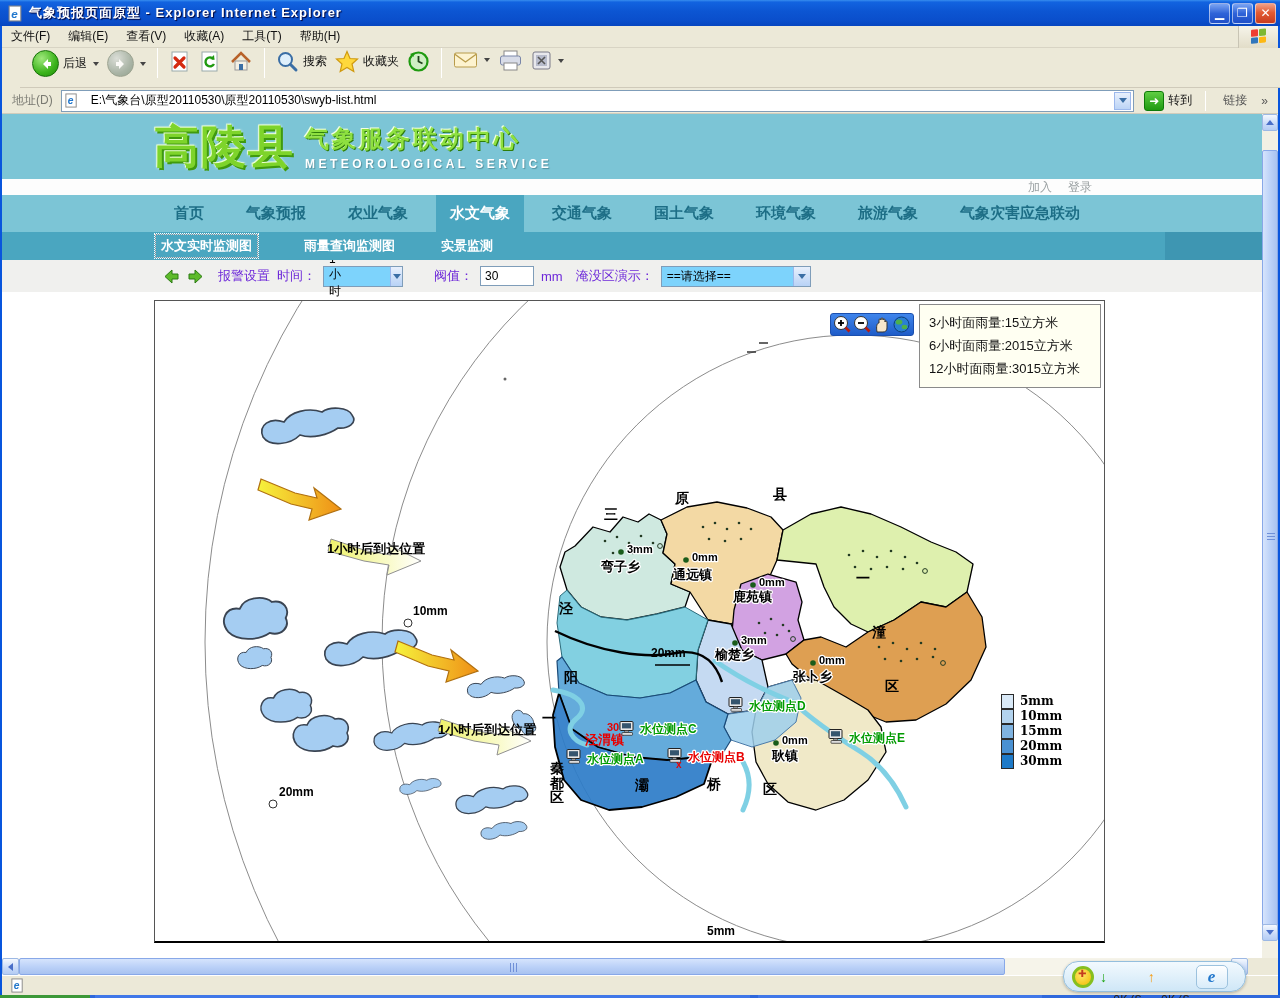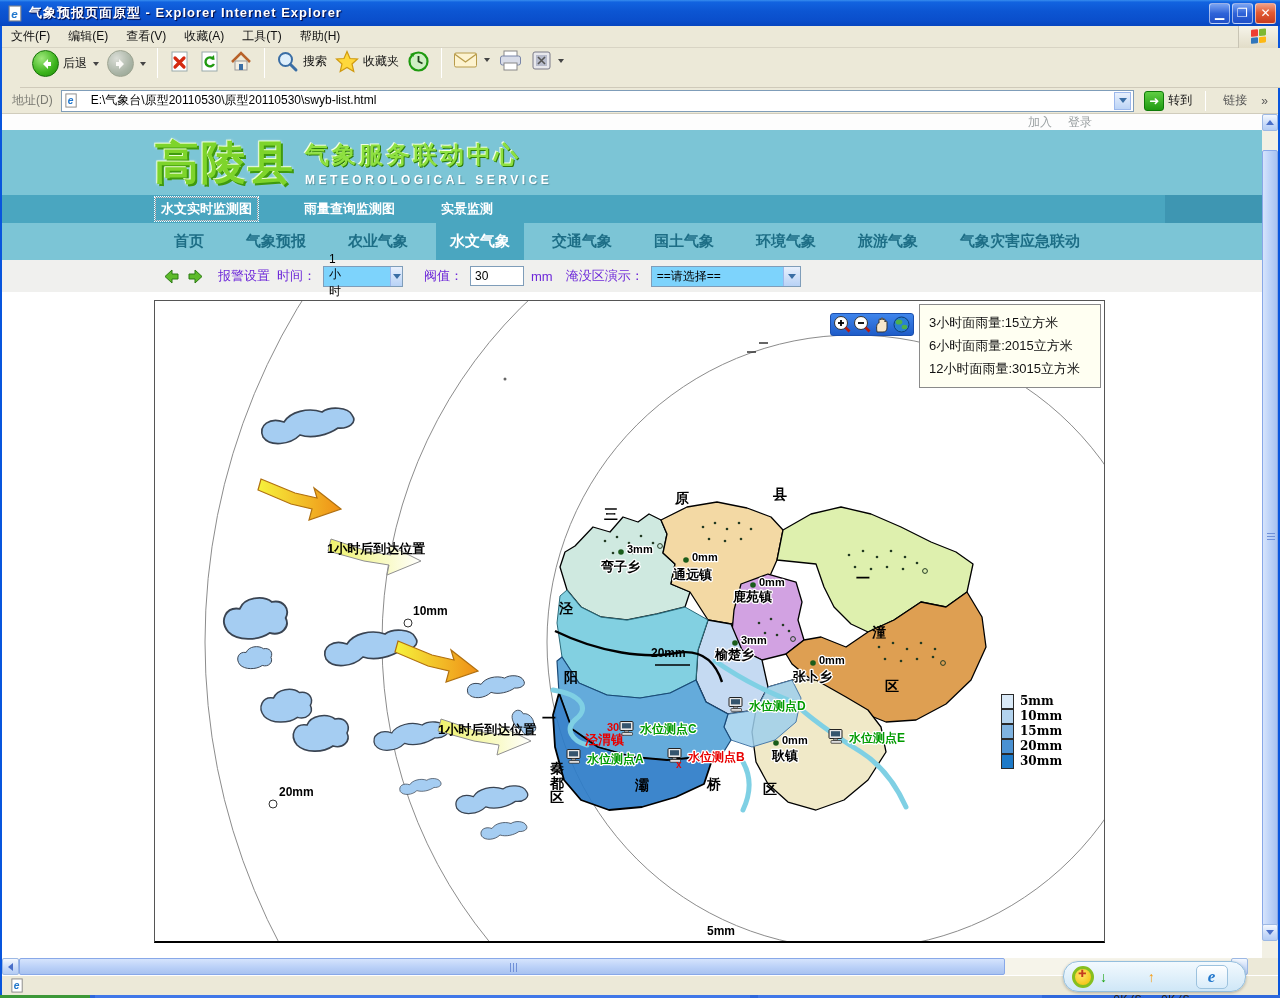--- a/index.html
+++ b/index.html
@@ -245,64 +245,64 @@
     <div class="gobtn">
       <div class="gosq">➜</div>
       <span>转到</span>
     </div>
     <div class="tsep" style="height:20px"></div>
     <span class="linkslbl">链接</span>
     <span class="linkslbl">»</span>
   </div>
 
   <div id="content">
-    <div id="acctstrip">
-      <span>加入</span>
-      <span>登录</span>
-    </div>
     <div id="banner">
       <span id="logoTitle">高陵县</span>
       <div id="logoRight">
         <span id="logoSub">气象服务联动中心</span>
         <span id="logoEn">METEOROLOGICAL SERVICE</span>
       </div>
     </div>
-    <div id="subnav">
-      <span class="subitem active">水文实时监测图</span>
-      <span class="subitem">雨量查询监测图</span>
-      <span class="subitem">实景监测</span>
-      <div class="darkblock"></div>
+    <div id="acctstrip">
+      <span>加入</span>
+      <span>登录</span>
     </div>
     <div id="nav">
       <div class="navitem">首页</div>
       <div class="navitem">气象预报</div>
       <div class="navitem">农业气象</div>
       <div class="navitem active">水文气象</div>
       <div class="navitem">交通气象</div>
       <div class="navitem">国土气象</div>
       <div class="navitem">环境气象</div>
       <div class="navitem">旅游气象</div>
       <div class="navitem">气象灾害应急联动</div>
     </div>
+    <div id="subnav">
+      <span class="subitem active">水文实时监测图</span>
+      <span class="subitem">雨量查询监测图</span>
+      <span class="subitem">实景监测</span>
+      <div class="darkblock"></div>
+    </div>
     <div id="ctrlrow">
       <svg width="18" height="15" viewBox="0 0 18 15">
           <path d="M10 1 L3 7.5 L10 14 L10 10 L16 10 L16 5 L10 5 Z" fill="#5dbb2a" stroke="#2a7a12"></path>
         </svg>
       <svg width="18" height="15" viewBox="0 0 18 15">
           <path d="M8 1 L15 7.5 L8 14 L8 10 L2 10 L2 5 L8 5 Z" fill="#5dbb2a" stroke="#2a7a12"></path>
         </svg>
       <span class="clabel" style="margin-left:6px">报警设置</span>
       <span class="clabel">时间：</span>
       <div class="xpsel" style="width:80px">
         <span class="seltext" style="flex:1">1小时</span>
         <div class="selbtn">
             <span class="selchev"></span>
           </div>
       </div>
-      <span class="clabel" style="margin-left:14px">阀值：</span>
+      <span class="clabel" style="margin-left:24px">阀值：</span>
       <input id="threshold" value="30" style="">
       <span class="clabel">mm</span>
       <span class="clabel" style="margin-left:6px">淹没区演示：</span>
       <div class="xpsel" style="width:150px">
         <span class="seltext" style="flex:1">==请选择==</span>
         <div class="selbtn">
             <span class="selchev"></span>
           </div>
       </div>
     </div>

